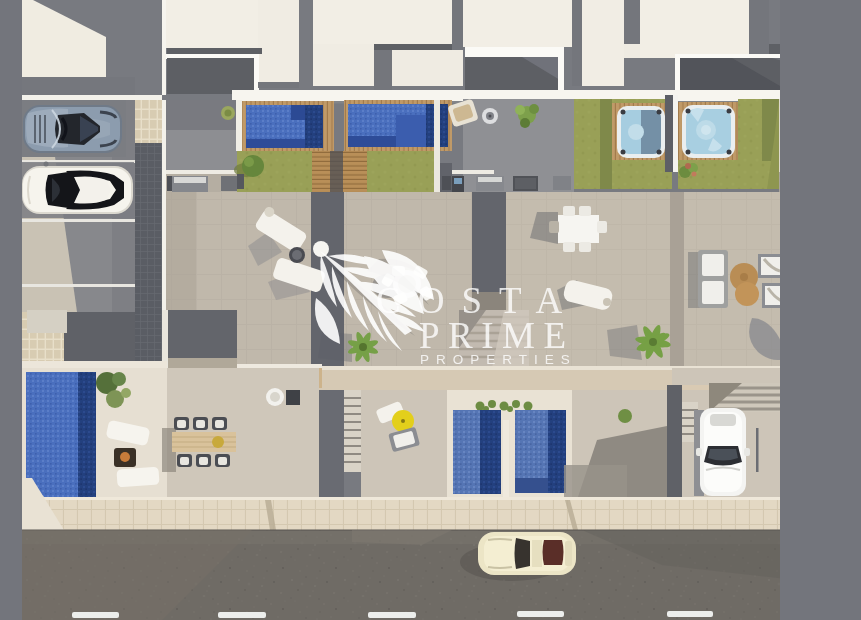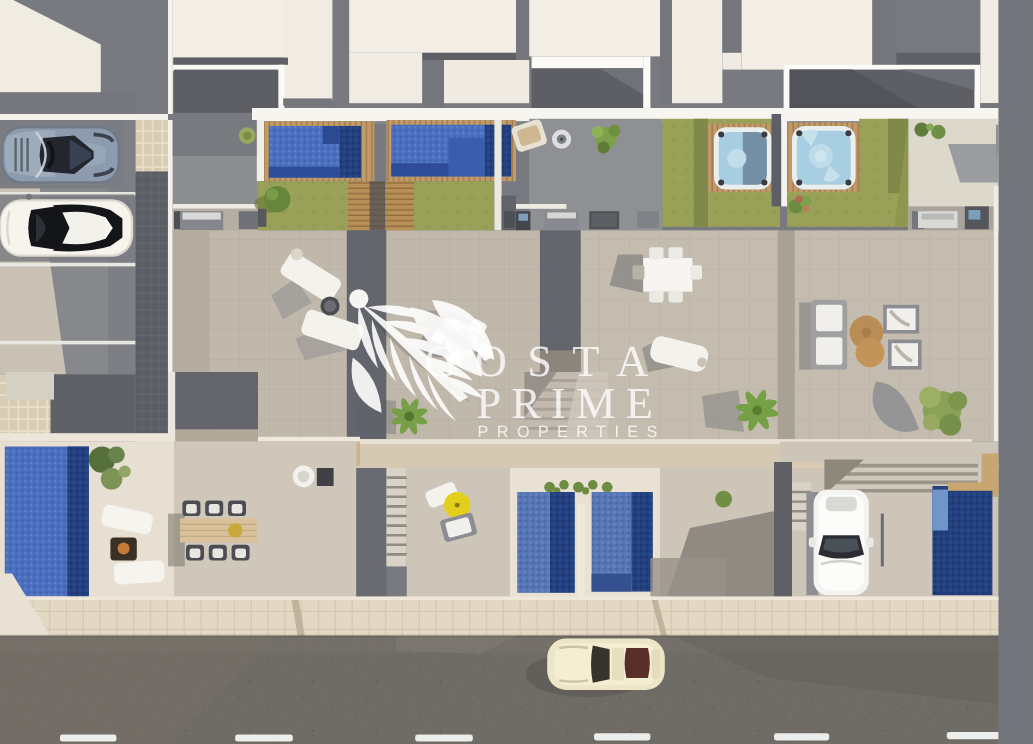--- a/index.html
+++ b/index.html
@@ -1,16 +1,16 @@
 <!DOCTYPE html>
 <html><head>
 <meta charset="utf-8">
 <style>
 html,body{margin:0;padding:0;background:#73757c;}
-#stage{position:relative;width:832px;height:620px;overflow:hidden;font-family:"Liberation Sans",sans-serif;}
+#stage{position:relative;width:758px;height:620px;overflow:hidden;font-family:"Liberation Sans",sans-serif;padding-left:22px;}
 </style>
 </head>
 <body>
 <div id="stage">
 <svg width="861" height="620" viewBox="0 0 861 620">
 <defs>
 <pattern id="patTer" width="25" height="25" patternUnits="userSpaceOnUse">
 <rect width="25" height="25" fill="none"></rect>
 <path d="M0 24.5 H25 M24.5 0 V25" stroke="#b2aa9e" stroke-width="1" opacity="0.5"></path>
 </pattern>

